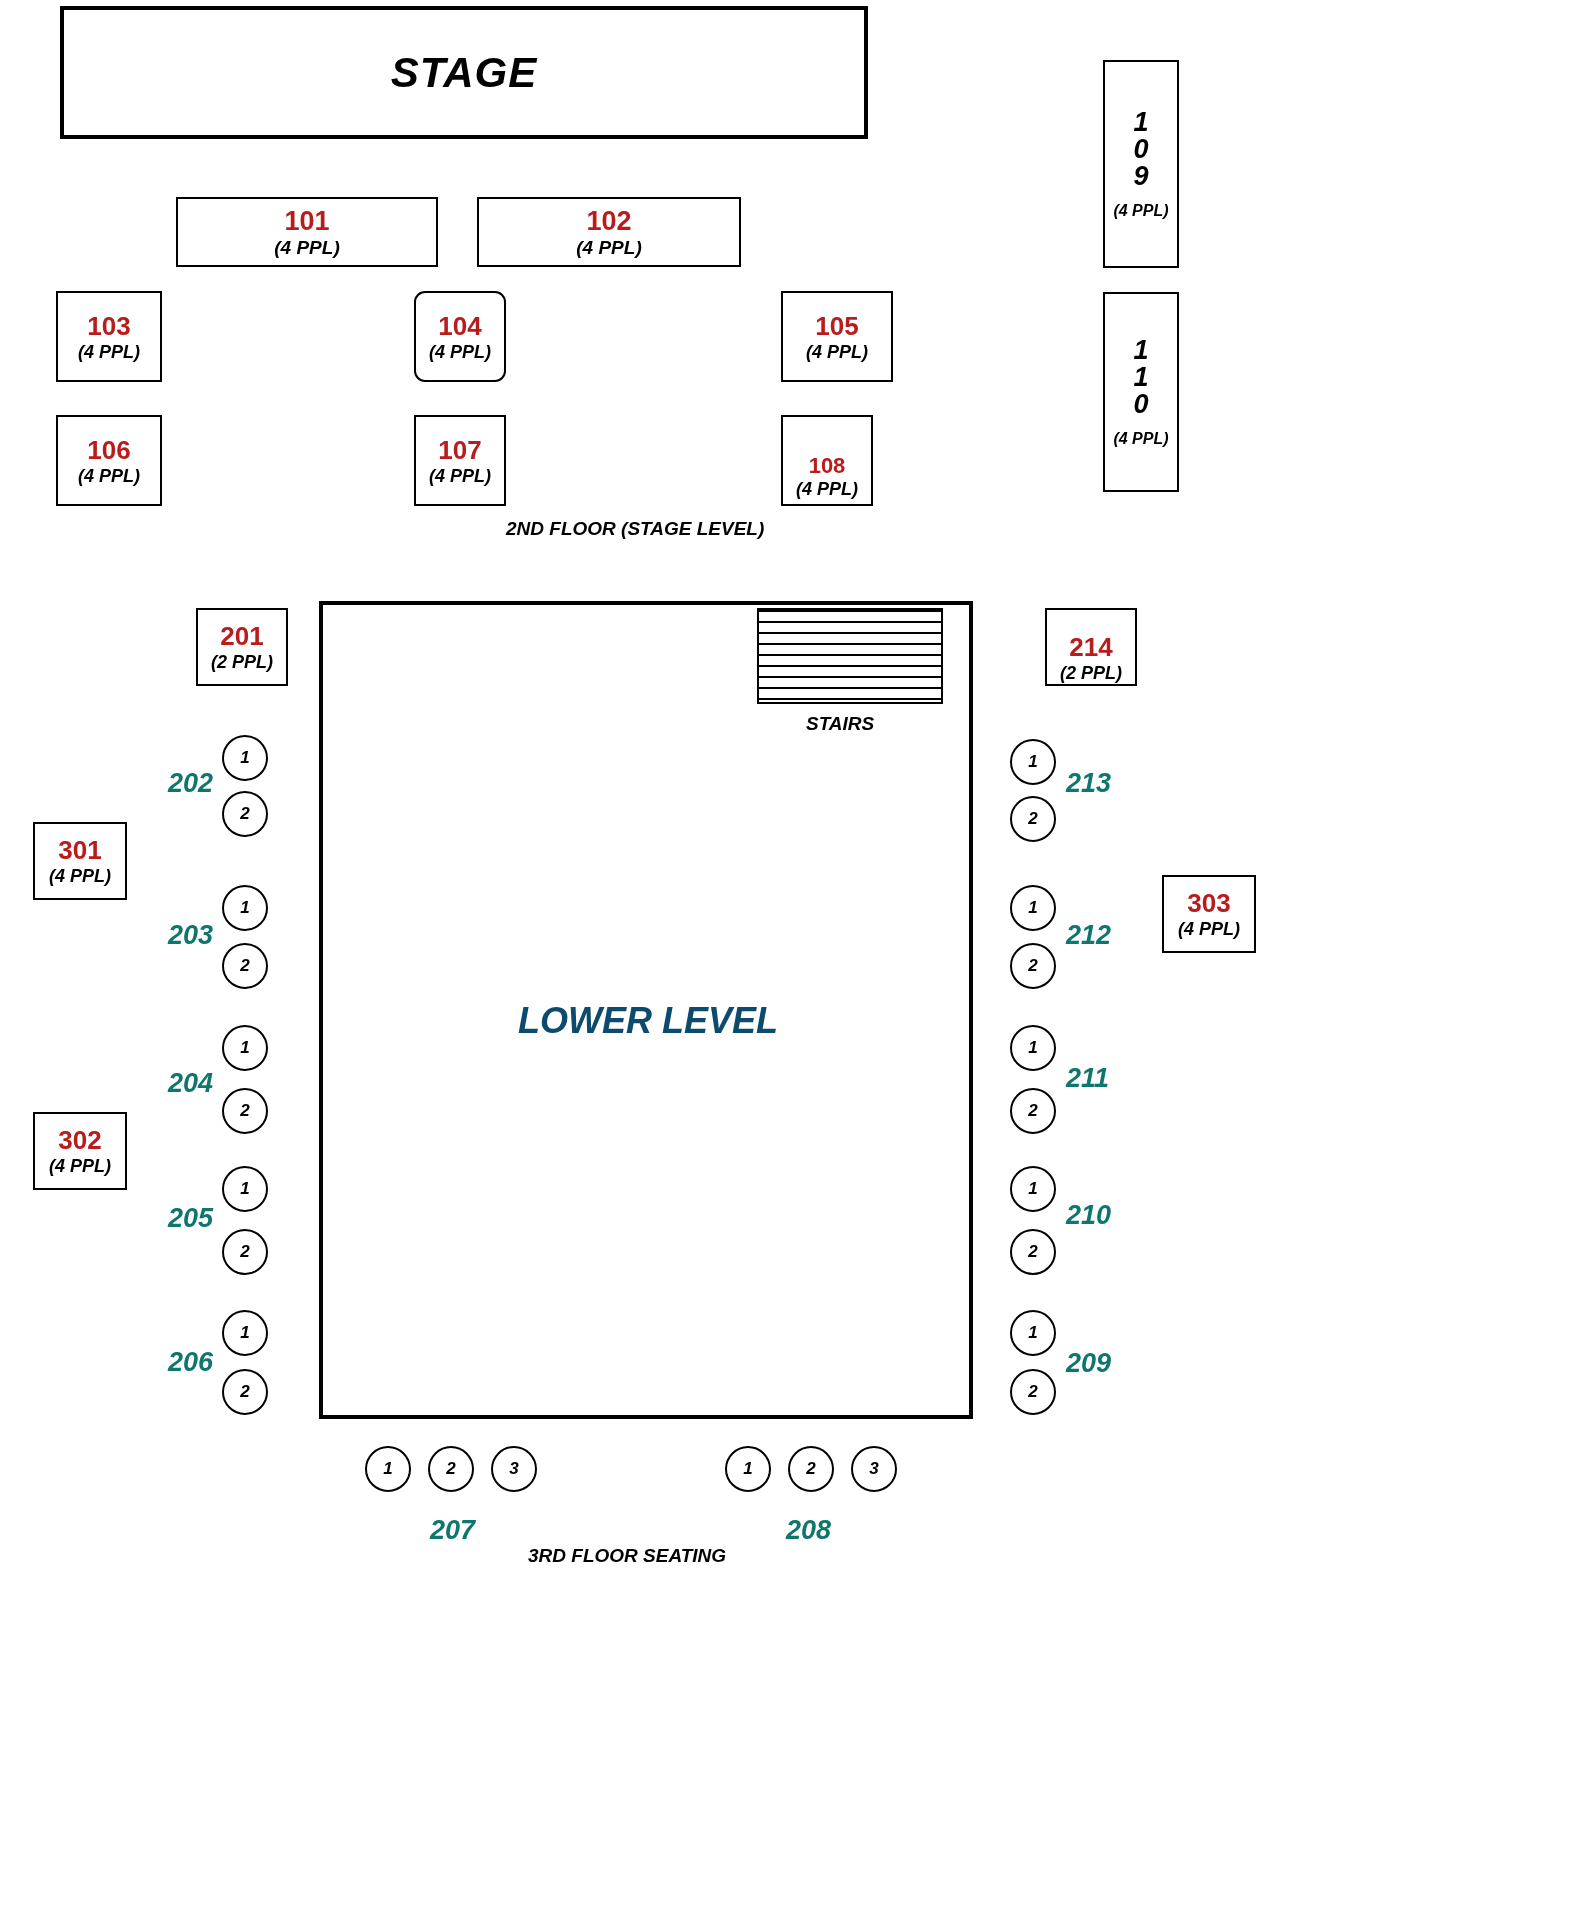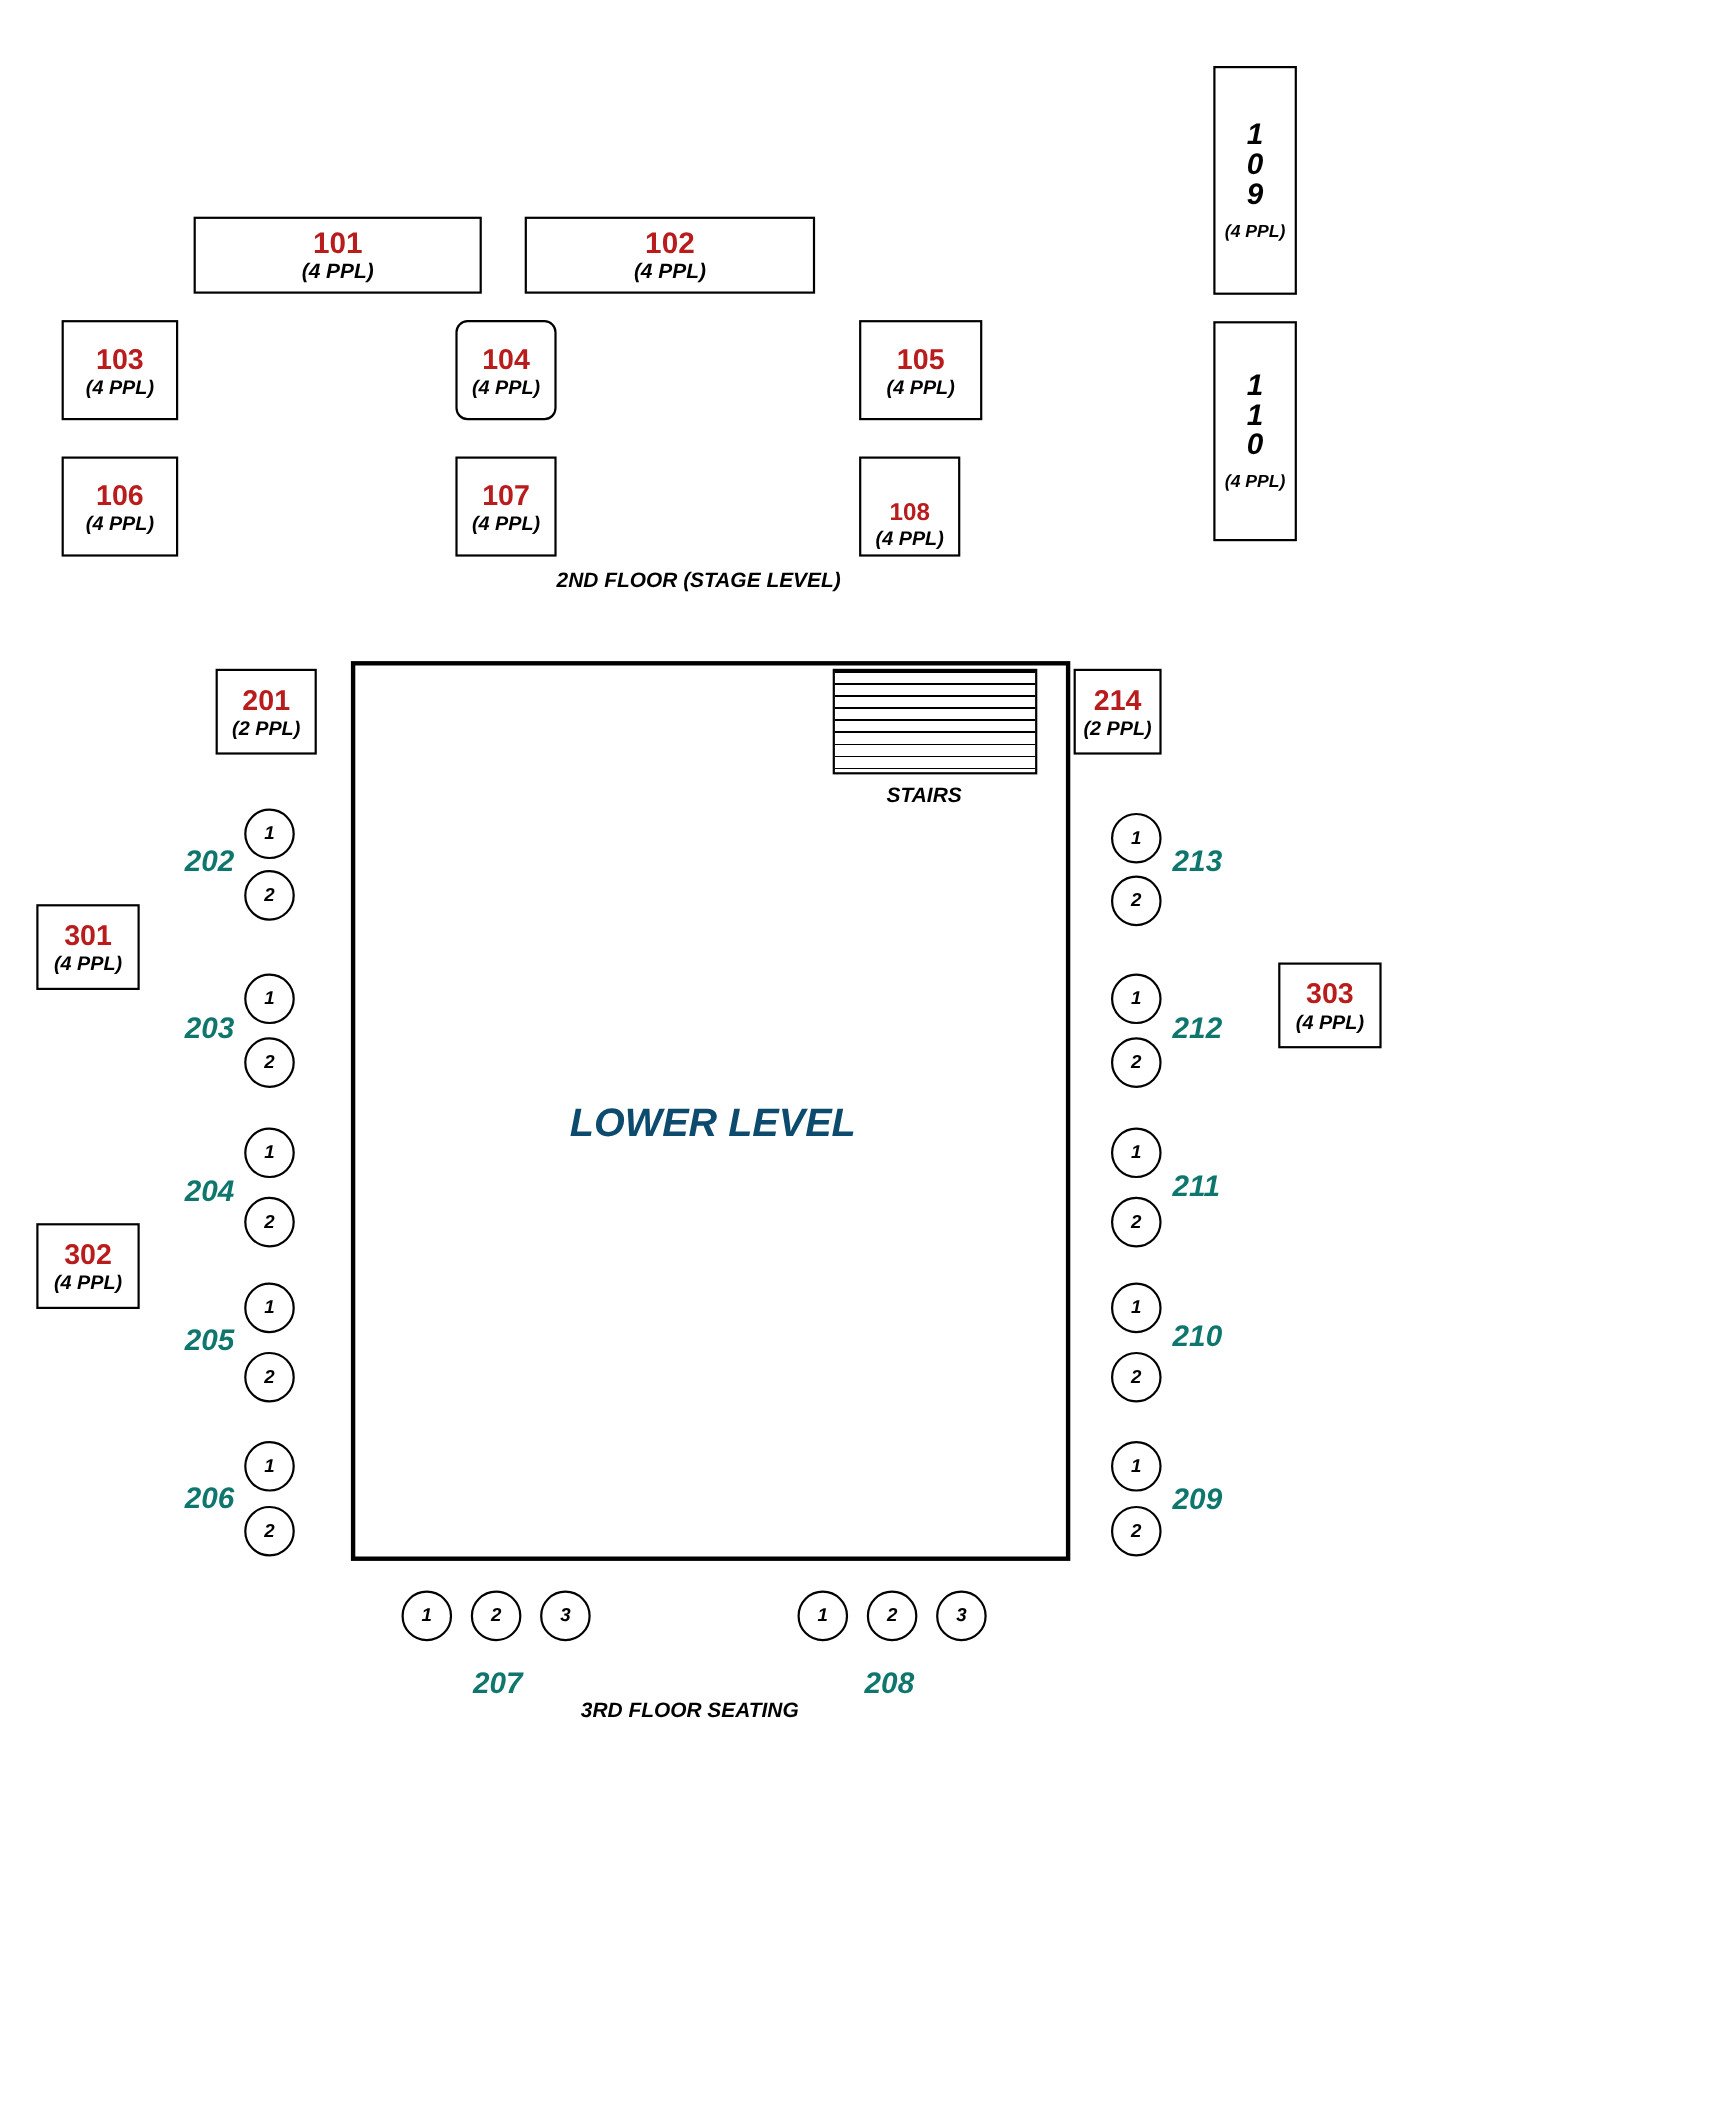--- a/index.html
+++ b/index.html
@@ -140,20 +140,23 @@
     font-size: 19px;
     color: #000;
     white-space: nowrap;
   }
 </style>
 </head>
 <body>
 
 <div id="page">
 
+  <div class="stage" style="left:60px; top:6px; width:808px; height:133px;">
+    <span class="stage-label">STAGE</span>
+  </div>
 
   <div id="second-floor-tables">
       <div class="box" style="left: 176px; top: 197px; width: 262px; height: 70px;">
         <span class="num" style="font-size: 27px;">101</span>
         <span class="ppl" style="font-size: 19px;">(4 PPL)</span>
       </div>
       <div class="box" style="left: 477px; top: 197px; width: 264px; height: 70px;">
         <span class="num" style="font-size: 27px;">102</span>
         <span class="ppl" style="font-size: 19px;">(4 PPL)</span>
       </div>
@@ -204,21 +207,21 @@
   <div class="lower-label" style="left:518px; top:1000px;">LOWER LEVEL</div>
 
   <div class="stairs" style="left:757px; top:608px; width:186px; height:96px;"></div>
   <div class="stairs-label" style="left:806px; top:713px;">STAIRS</div>
 
   <div id="side-boxes">
       <div class="box" style="left: 196px; top: 608px; width: 92px; height: 78px;">
         <span class="num" style="font-size: 26px;">201</span>
         <span class="ppl" style="font-size: 18px;">(2 PPL)</span>
       </div>
-      <div class="box" style="left: 976px; top: 608px; width: 80px; height: 78px;">
+      <div class="box" style="left: 1045px; top: 608px; width: 92px; height: 78px; justify-content: flex-end;">
         <span class="num" style="font-size: 26px;">214</span>
         <span class="ppl" style="font-size: 18px;">(2 PPL)</span>
       </div>
       <div class="box" style="left: 33px; top: 822px; width: 94px; height: 78px;">
         <span class="num" style="font-size: 26px;">301</span>
         <span class="ppl" style="font-size: 18px;">(4 PPL)</span>
       </div>
       <div class="box" style="left: 33px; top: 1112px; width: 94px; height: 78px;">
         <span class="num" style="font-size: 26px;">302</span>
         <span class="ppl" style="font-size: 18px;">(4 PPL)</span>

